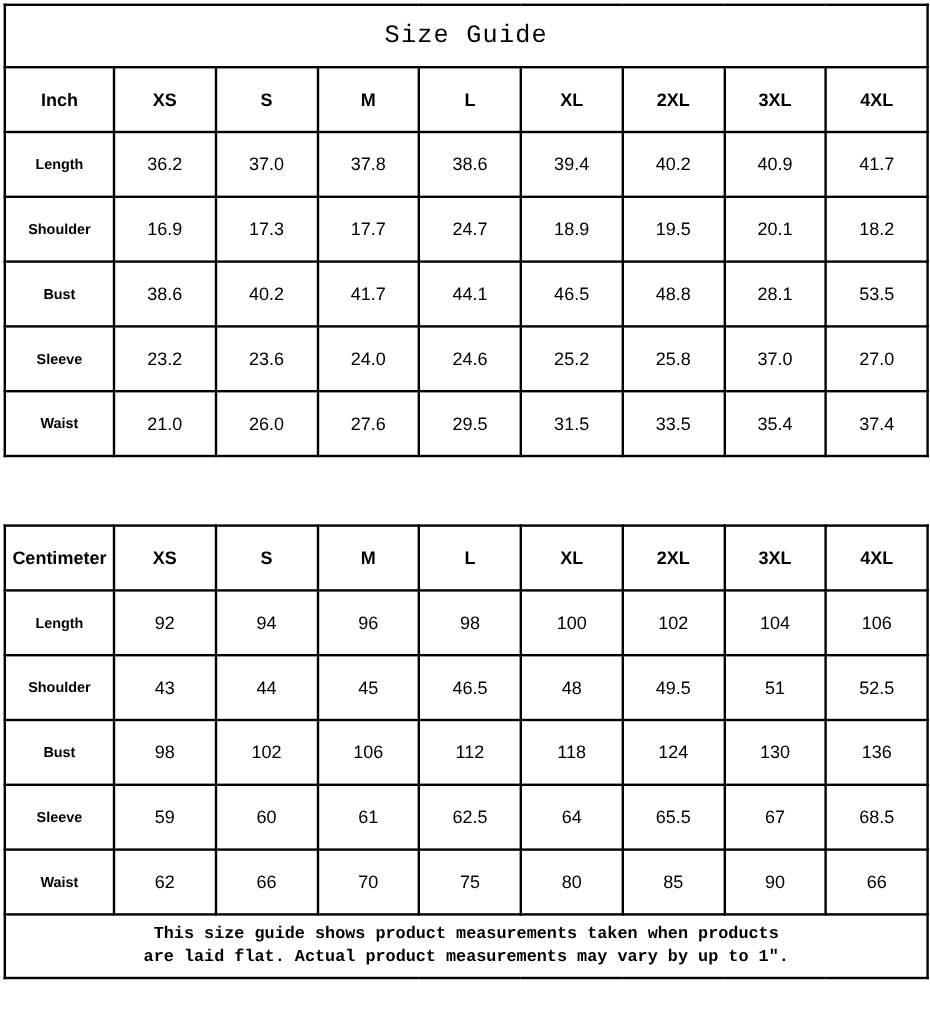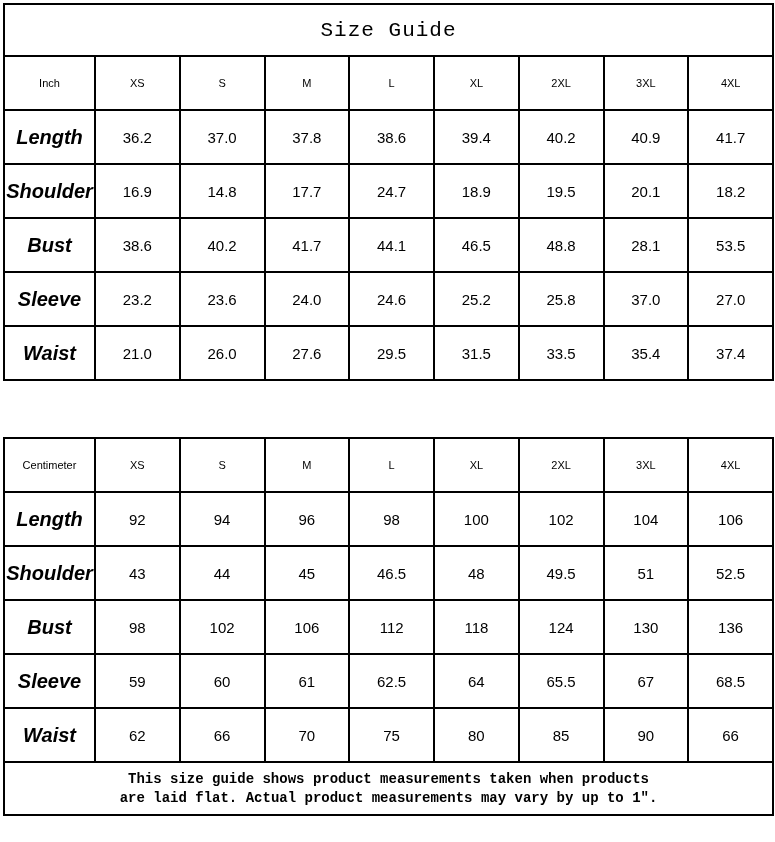--- a/index.html
+++ b/index.html
@@ -32,29 +32,28 @@
   }
   .title-cell {
     height: 50px;
     font-family: "Liberation Mono", monospace;
     font-size: 21px;
     font-weight: normal;
     letter-spacing: 1px;
   }
   .header-cell {
     height: 52px;
-    font-size: 11px;
-    font-weight: normal;
+    font-size: 15px;
+    font-weight: bold;
     border-radius: 14px;
   }
   .label-cell {
     height: 52px;
-    font-size: 20px;
+    font-size: 12px;
     font-weight: bold;
-    font-style: italic;
   }
   .value-cell {
     height: 52px;
     font-size: 15px;
     font-weight: normal;
   }
   .table-gap {
     height: 56px;
   }
   .footnote-cell {
@@ -106,21 +105,21 @@
           <td class="value-cell">37.8</td>
           <td class="value-cell">38.6</td>
           <td class="value-cell">39.4</td>
           <td class="value-cell">40.2</td>
           <td class="value-cell">40.9</td>
           <td class="value-cell">41.7</td>
         </tr>
         <tr>
           <td class="label-cell">Shoulder</td>
           <td class="value-cell">16.9</td>
-          <td class="value-cell">14.8</td>
+          <td class="value-cell">17.3</td>
           <td class="value-cell">17.7</td>
           <td class="value-cell">24.7</td>
           <td class="value-cell">18.9</td>
           <td class="value-cell">19.5</td>
           <td class="value-cell">20.1</td>
           <td class="value-cell">18.2</td>
         </tr>
         <tr>
           <td class="label-cell">Bust</td>
           <td class="value-cell">38.6</td>

